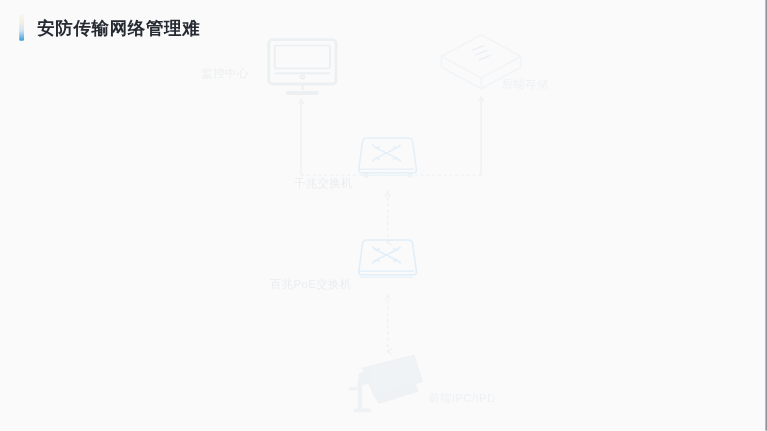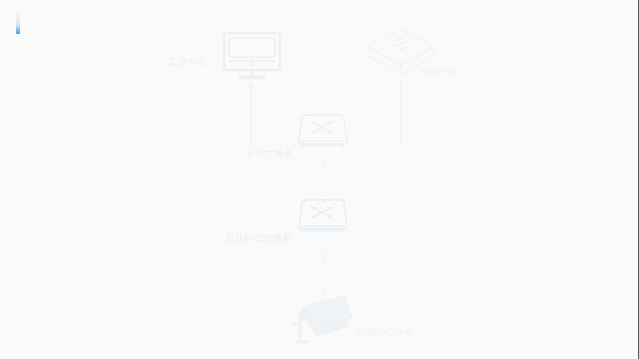--- a/index.html
+++ b/index.html
@@ -67,20 +67,21 @@
   .node-label.tone-b { color: #eaedf0; }
   .node-label.tone-c { color: #eef1f4; }
 </style>
 </head>
 <body>
 
 <div id="app">
 
   <div id="title-block">
     <div id="title-accent"></div>
+    <div id="title-text">安防传输网络管理难</div>
   </div>
 
   <div id="diagram">
     <svg viewBox="0 0 639 359" xmlns="http://www.w3.org/2000/svg">
       <defs>
         <marker id="arrow-down" markerWidth="6" markerHeight="6" refX="3" refY="4.2" orient="auto" markerUnits="userSpaceOnUse">
           <path d="M0.6,0.8 L3,4.4 L5.4,0.8" fill="none" stroke="#eef1f4" stroke-width="1.1"></path>
         </marker>
         <marker id="dot-end" markerWidth="6" markerHeight="6" refX="3" refY="3" orient="auto" markerUnits="userSpaceOnUse">
           <circle cx="3" cy="3" r="1.6" fill="none" stroke="#edf0f3" stroke-width="1"></circle>

